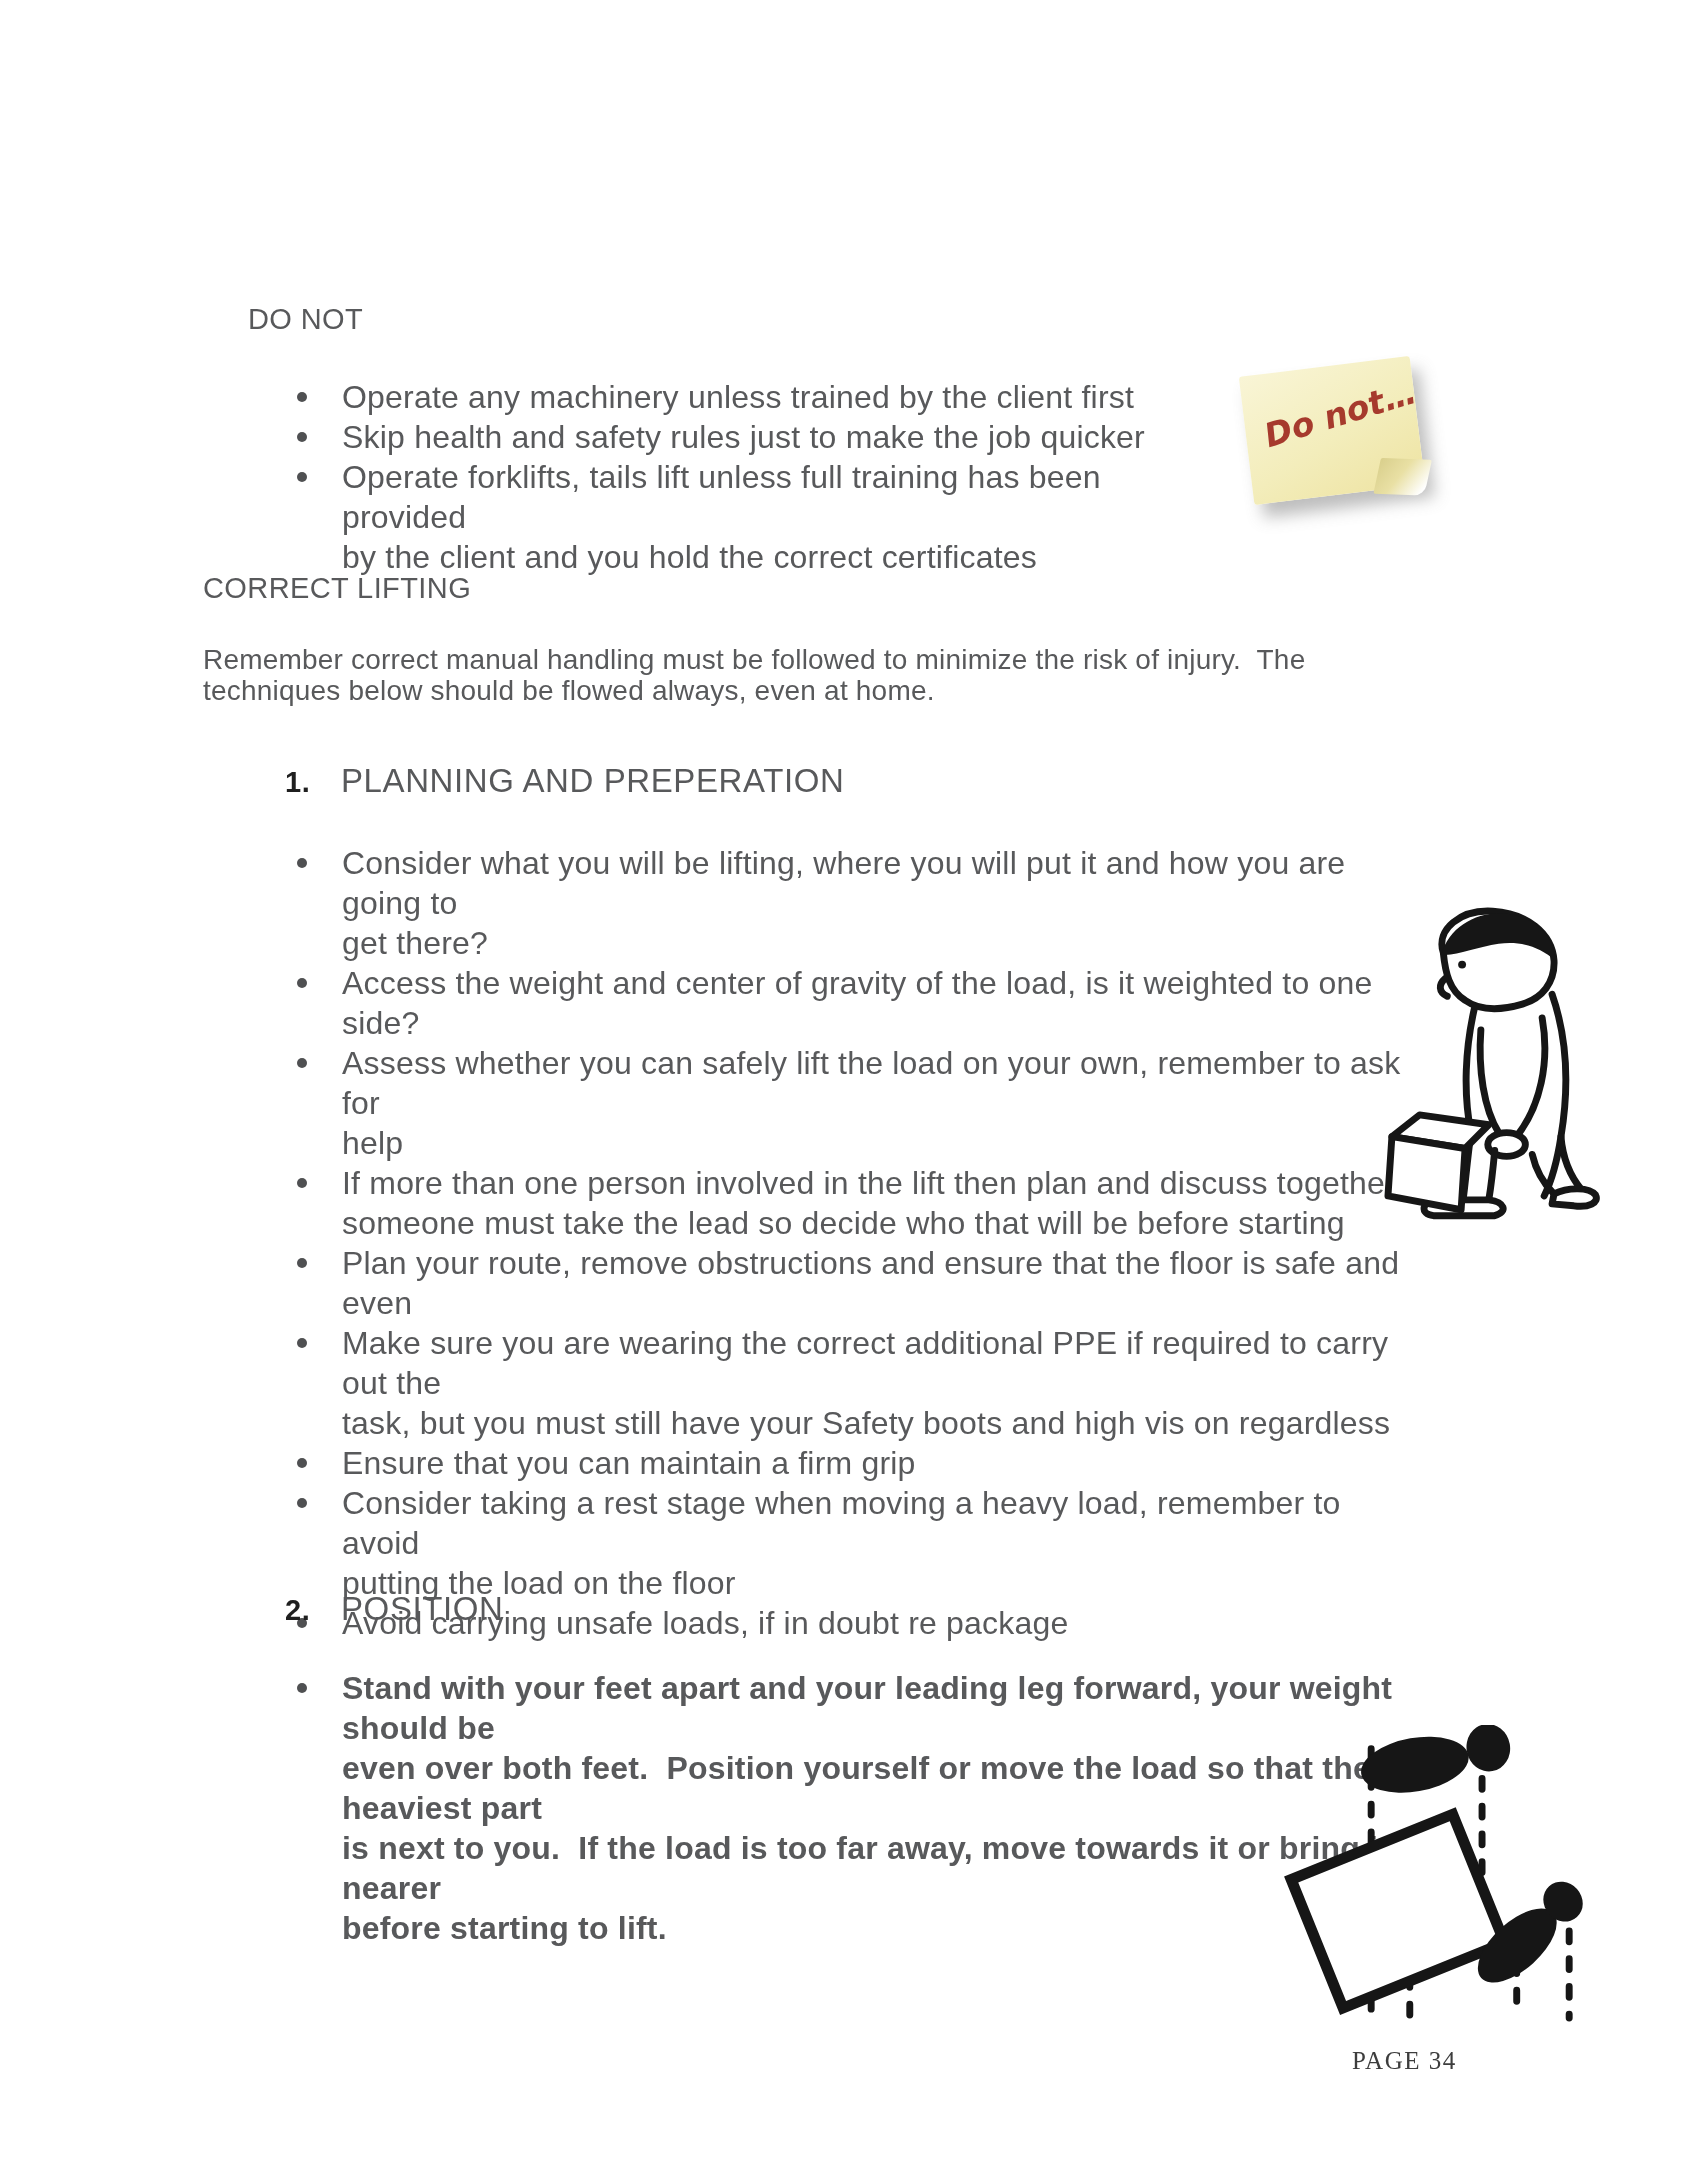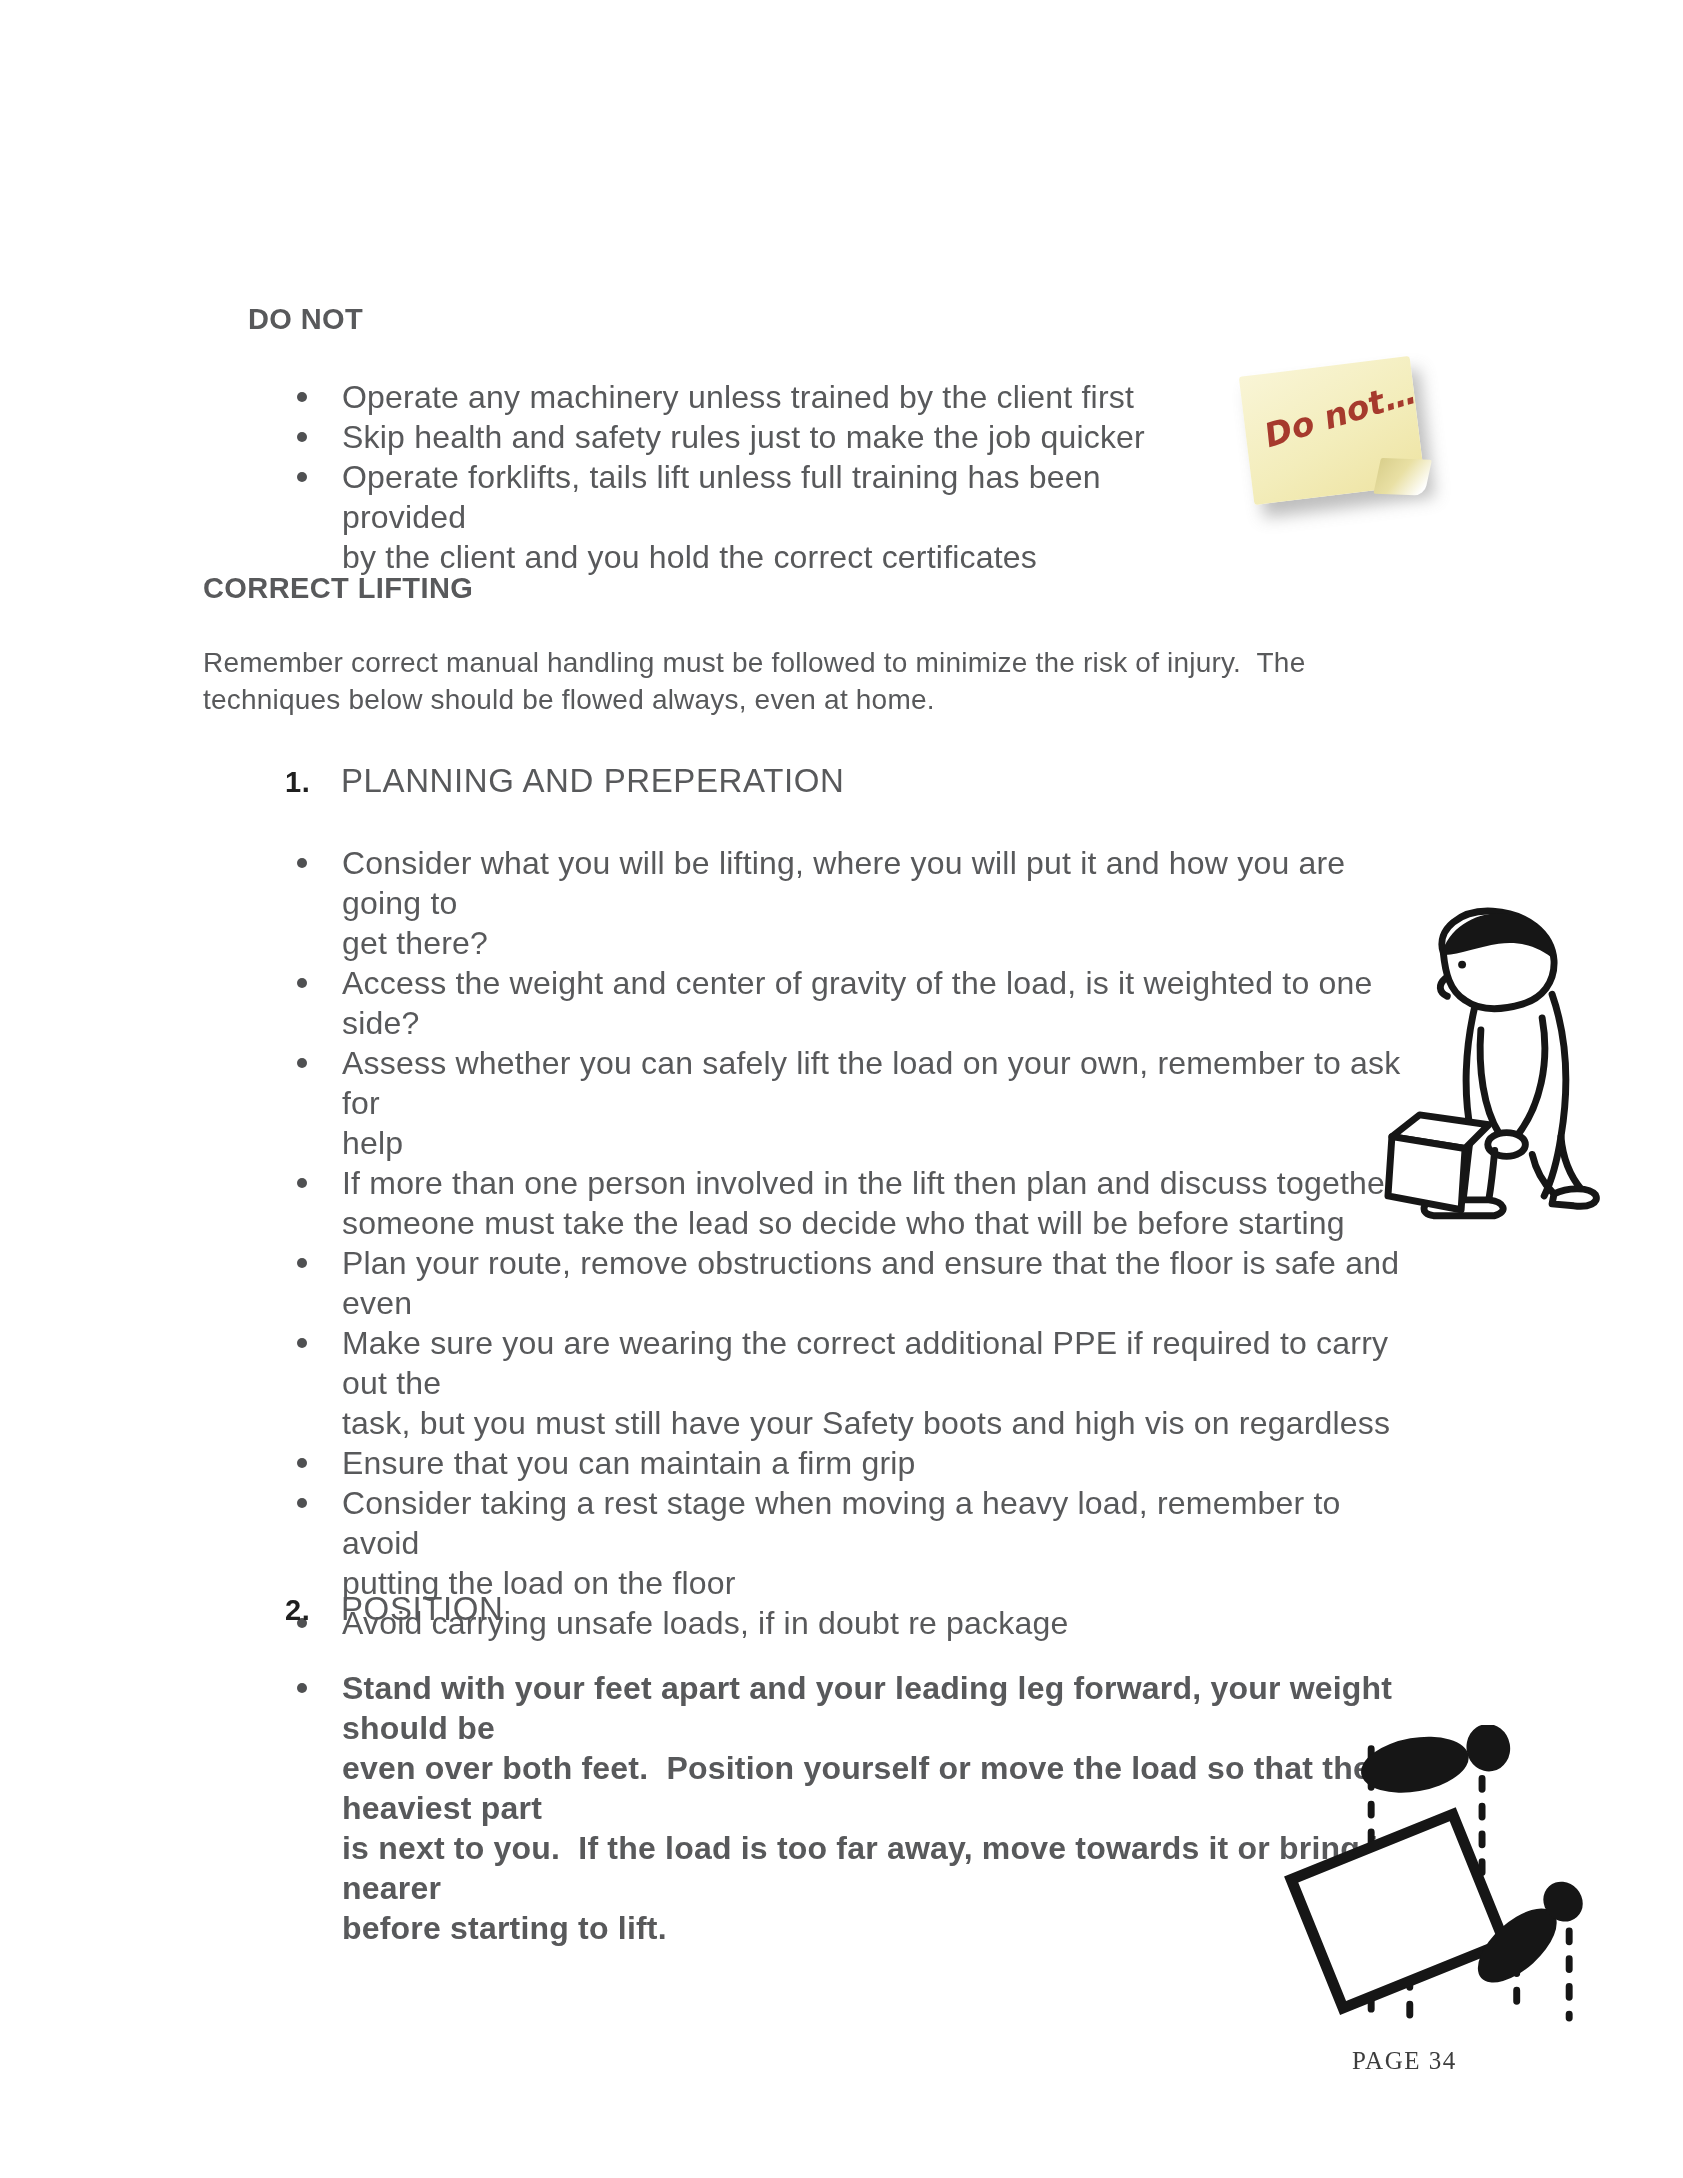--- a/index.html
+++ b/index.html
@@ -3,25 +3,25 @@
 <meta charset="utf-8">
 <style>
   html,body { margin:0; padding:0; background:#888; }
   .page {
     position:relative; width:1683px; height:2178px; margin:0 auto;
     background:#ffffff; overflow:hidden;
     font-family:"Liberation Sans", sans-serif; color:#58595b;
   }
   .abs { position:absolute; }
   .h-bold {
-    font-size:29px; font-weight:bold; color:#58595b; letter-spacing:0.4px;
+    font-size:29px; font-weight:normal; color:#58595b; letter-spacing:0.4px;
     white-space:pre;
   }
   .para {
-    font-size:28px; line-height:37px; white-space:pre-wrap; color:#58595b;
+    font-size:28px; line-height:31px; white-space:pre-wrap; color:#58595b;
     letter-spacing:0.2px;
   }
   ul.blist { margin:0; padding:0; list-style:none; font-size:32px; line-height:40px; }
   ul.blist li { position:relative; display:block; padding-left:51px; }
   .dot {
     position:absolute; left:6px; top:15px; width:10px; height:10px;
     border-radius:50%; background:#4f5052;
   }
   .li-text { white-space:pre-wrap; letter-spacing:0.2px; }
   .sec-head { white-space:nowrap; }

